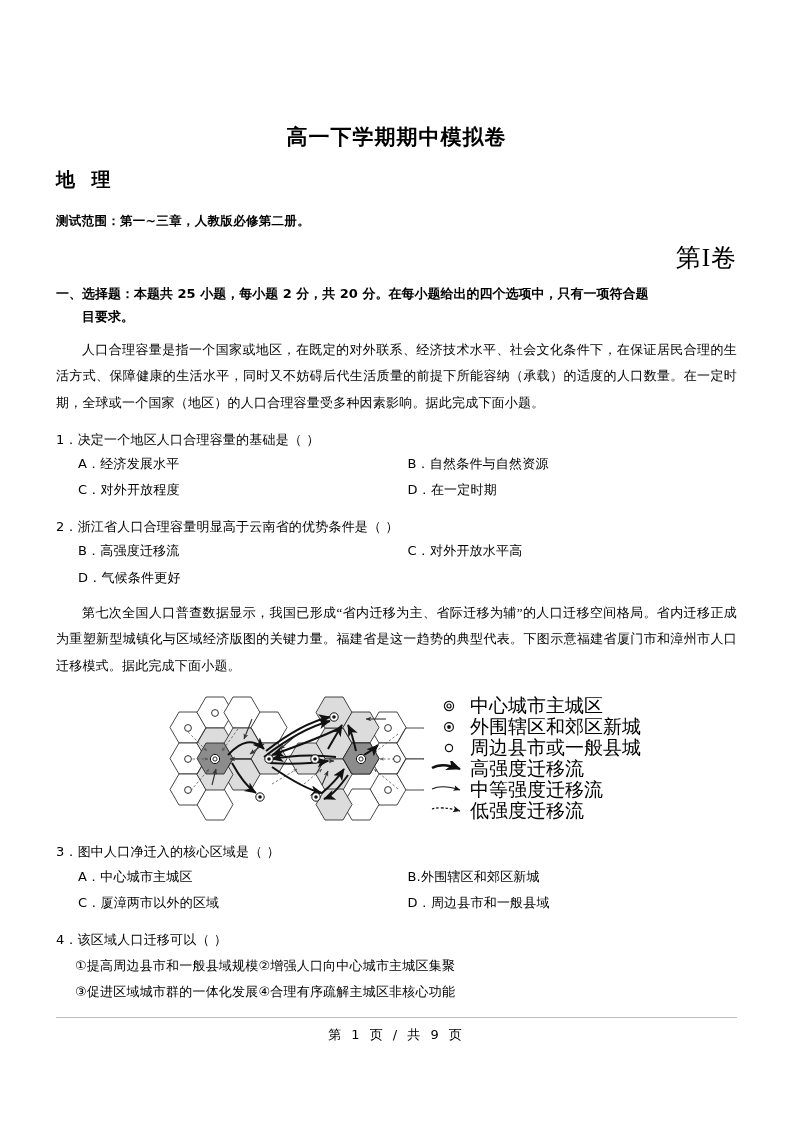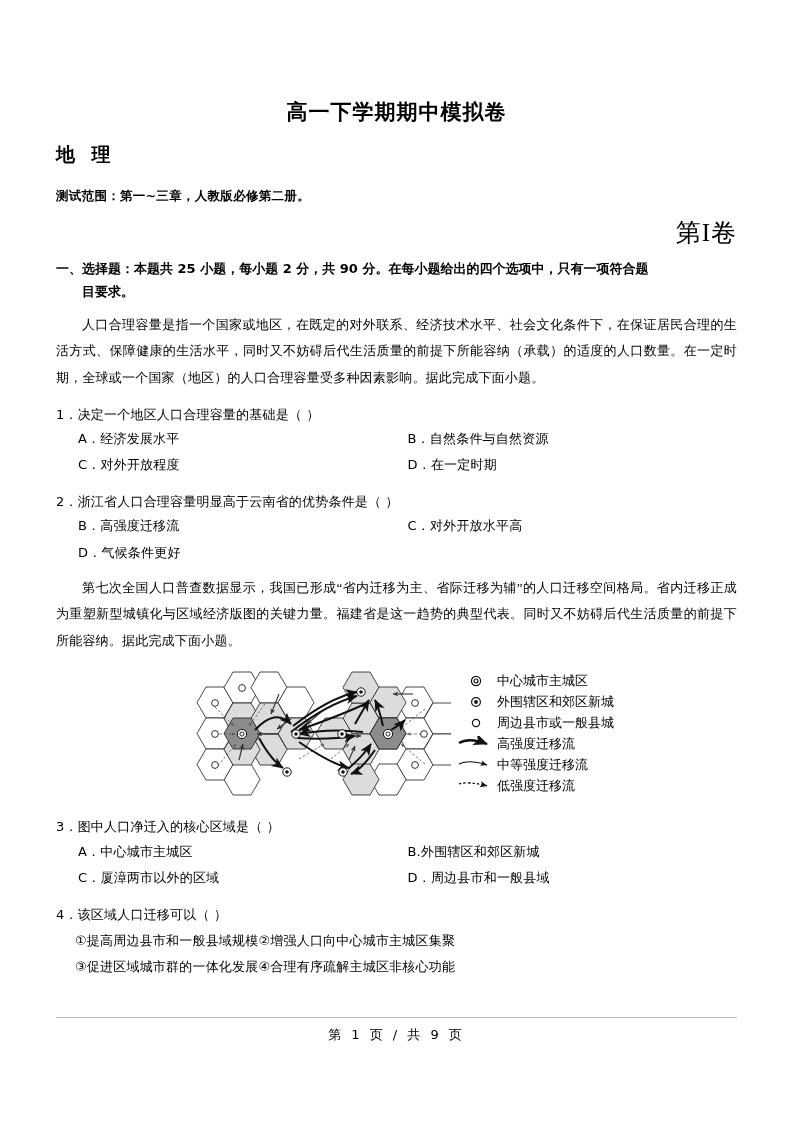--- a/index.html
+++ b/index.html
@@ -10,25 +10,25 @@
   body {
     width: 793px;
     height: 1122px;
     position: relative;
     font-family: "Liberation Sans", "DejaVu Sans", sans-serif;
     color: #000000;
     overflow: hidden;
   }
   .page {
     position: absolute;
-    left: 0; top: 0;
+    left: 0; top: 17px;
     width: 793px;
     height: 972px;
     box-sizing: border-box;
-    padding: 4px 56px;
+    padding: 12px 56px;
   }
 
   
   .doc-title {
     text-align: center;
     font-family: "DejaVu Sans", "Liberation Sans", sans-serif;
     font-size: 21px;
     font-weight: 700;
     letter-spacing: 1px;
     margin-top: 96px;
@@ -119,21 +119,21 @@
     display: flex;
     justify-content: center;
     align-items: flex-start;
   }
   .figure-inner {
     display: flex;
     align-items: flex-start;
   }
   .legend-box {
     font-family: "DejaVu Sans", "Liberation Sans", sans-serif;
-    font-size: 13px;
+    font-size: 19px;
     line-height: 1.0;
     padding-top: 6px;
     margin-left: 4px;
   }
   .legend-row {
     display: flex;
     align-items: center;
     height: 21px;
   }
   .legend-sym {
@@ -168,21 +168,21 @@
 
 <div class="page">
 
   <div class="doc-title">高一下学期期中模拟卷</div>
   <div class="doc-subtitle">地 理</div>
   <div class="scope-line">测试范围：第一~三章，人教版必修第二册。</div>
 
   <div class="section-title">第I卷</div>
 
   <div class="instruction">
-    <span>一、选择题：本题共 25 小题，每小题 2 分，共 90 分。在每小题给出的四个选项中，只有一项符合题</span>
+    <span>一、选择题：本题共 25 小题，每小题 2 分，共 20 分。在每小题给出的四个选项中，只有一项符合题</span>
     <span class="cont">目要求。</span>
   </div>
 
   <div class="passage">人口合理容量是指一个国家或地区，在既定的对外联系、经济技术水平、社会文化条件下，在保证居民合理的生活方式、保障健康的生活水平，同时又不妨碍后代生活质量的前提下所能容纳（承载）的适度的人口数量。在一定时期，全球或一个国家（地区）的人口合理容量受多种因素影响。据此完成下面小题。</div>
 
   <div class="question">
     <span class="q-stem">1．决定一个地区人口合理容量的基础是（   ）</span>
     <div class="options">
       <div class="opt">A．经济发展水平</div>
       <div class="opt">B．自然条件与自然资源</div>
@@ -193,21 +193,21 @@
 
   <div class="question">
     <span class="q-stem">2．浙江省人口合理容量明显高于云南省的优势条件是（   ）</span>
     <div class="options">
       <div class="opt">B．高强度迁移流</div>
       <div class="opt">C．对外开放水平高</div>
       <div class="opt">D．气候条件更好</div>
     </div>
   </div>
 
-  <div class="passage">第七次全国人口普查数据显示，我国已形成“省内迁移为主、省际迁移为辅”的人口迁移空间格局。省内迁移正成为重塑新型城镇化与区域经济版图的关键力量。福建省是这一趋势的典型代表。同时又不妨碍后代生活质量的前提下所能容纳。据此完成下面小题。</div>
+  <div class="passage">第七次全国人口普查数据显示，我国已形成“省内迁移为主、省际迁移为辅”的人口迁移空间格局。省内迁移正成为重塑新型城镇化与区域经济版图的关键力量。福建省是这一趋势的典型代表。下图示意福建省厦门市和漳州市人口迁移模式。据此完成下面小题。</div>
 
   <div class="figure-wrap">
     <div class="figure-inner">
 
       <svg width="272" height="140" viewBox="0 0 272 140">
         <defs>
           <marker id="ah" markerWidth="7" markerHeight="7" refX="5.6" refY="2.6" orient="auto">
             <path d="M0,0 L6,2.6 L0,5.2 L1.6,2.6 Z" fill="#111"></path>
           </marker>
           <marker id="ahs" markerWidth="6" markerHeight="6" refX="4.8" refY="2.2" orient="auto">

